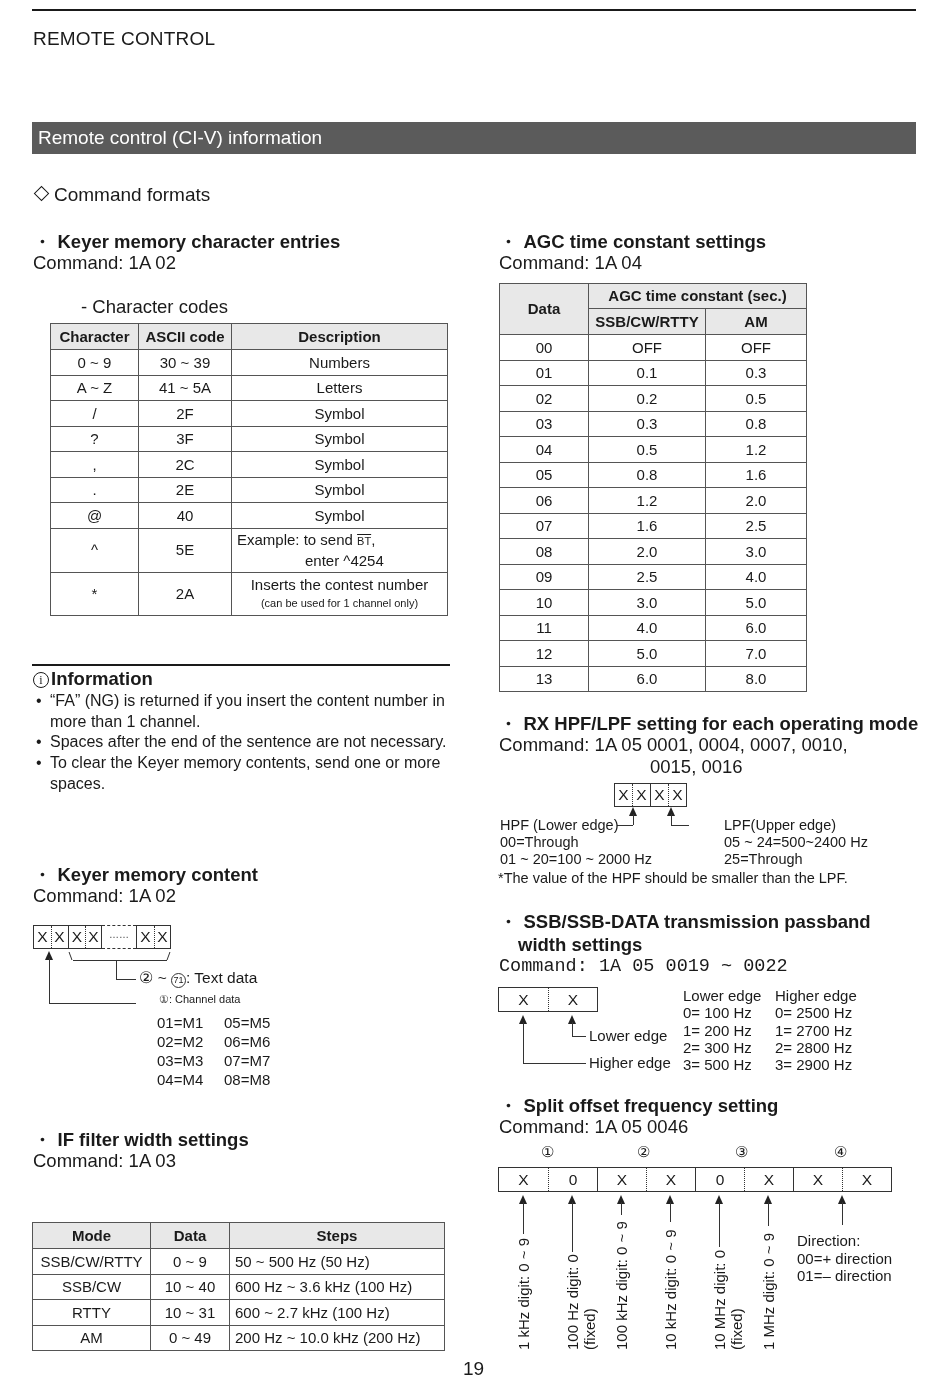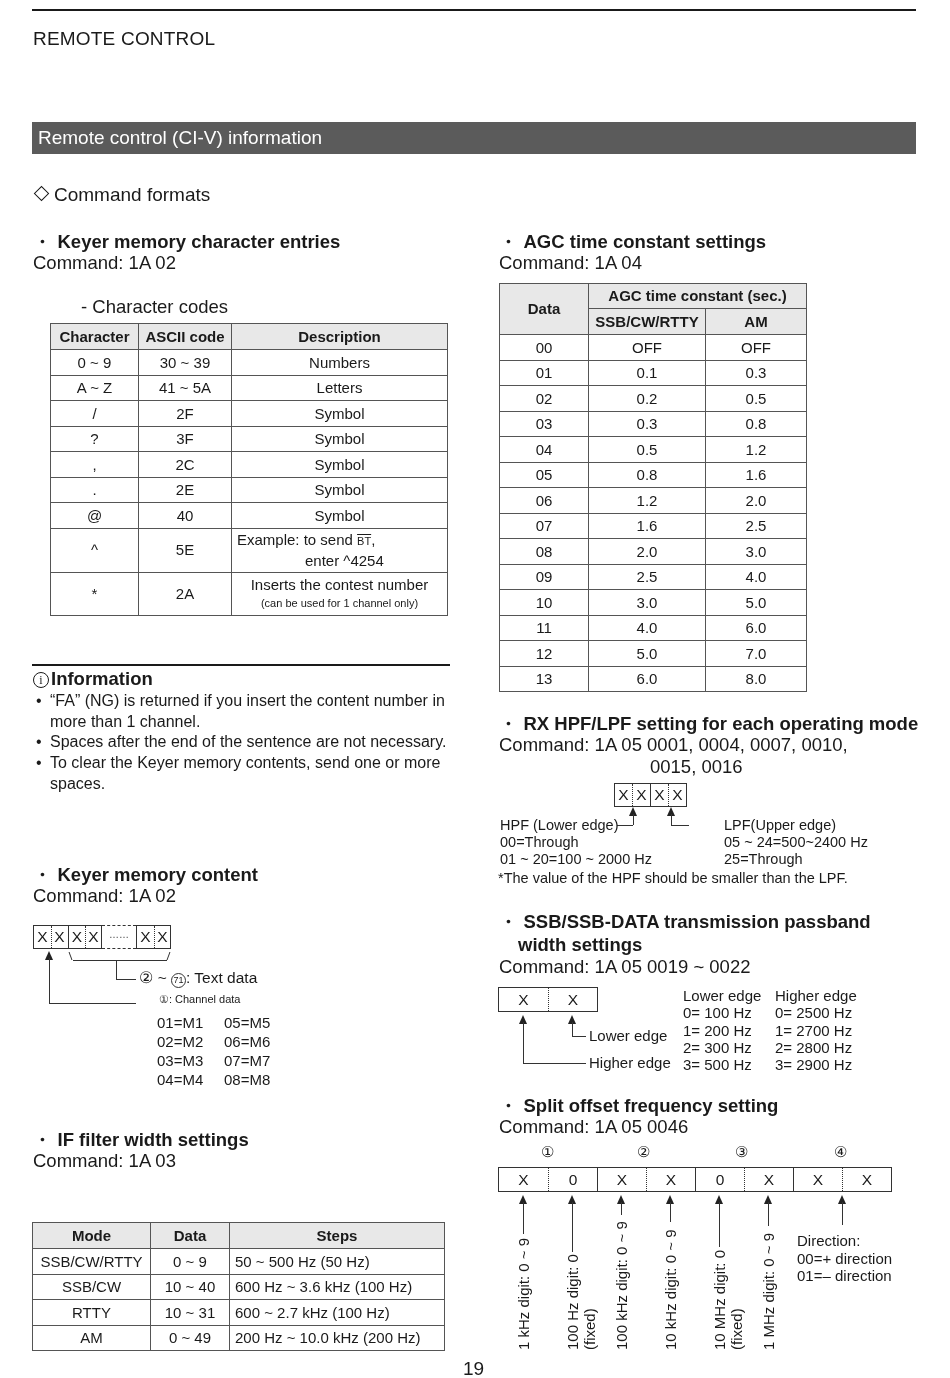--- a/index.html
+++ b/index.html
@@ -318,21 +318,21 @@
   <div>LPF(Upper edge)</div>
   <div>05 ~ 24=500~2400 Hz</div>
   <div>25=Through</div>
 </div>
 <div class="abs small" style="left:498px; top:870px;">*The value of the HPF should be smaller than the LPF.</div>
 
 <div class="abs h-bullet" style="left:499px; top:910px; line-height:23px;">
   <div><span class="dot">・</span><span>SSB/SSB-DATA transmission passband</span></div>
   <div style="padding-left:19px;">width settings</div>
 </div>
-<div class="abs cmd" style="left:499px; top:956px;">Command: 1A 05 0019 ~ 0022</div>
+<div class="abs cmd" style="left:499px; top:956px;font-family:Liberation Mono, monospace;">Command: 1A 05 0019 ~ 0022</div>
 <div class="xbox" style="left:498px; top:987px; width:100px; height:25px;">
   <div class="xcell" style="width:49px;">X</div>
   <div class="xcell dotsep" style="width:49px;">X</div>
 </div>
 <div class="arrow-up" style="left:568px; top:1015px;"></div>
 <div class="line" style="left:571.5px; top:1022px; width:1.3px; height:14px;"></div>
 <div class="line" style="left:571.5px; top:1036px; width:14px; height:1.3px;"></div>
 <div class="arrow-up" style="left:519px; top:1015px;"></div>
 <div class="line" style="left:522.5px; top:1022px; width:1.3px; height:41px;"></div>
 <div class="line" style="left:522.5px; top:1063px; width:63px; height:1.3px;"></div>

